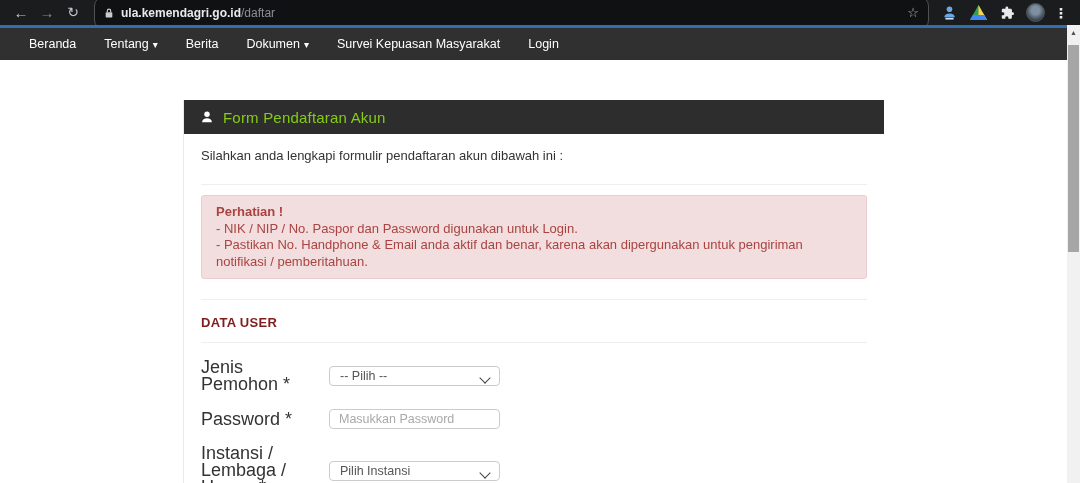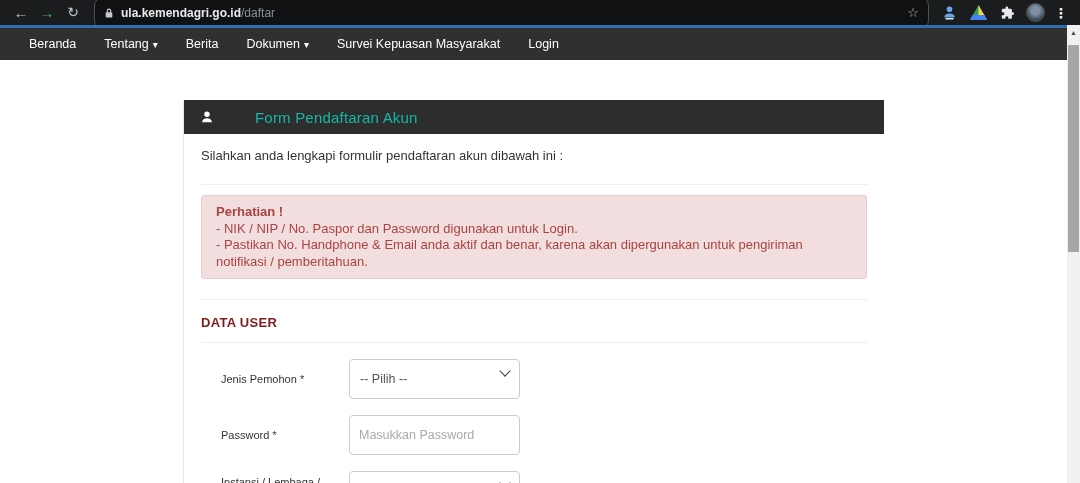--- a/index.html
+++ b/index.html
@@ -37,38 +37,38 @@
   .nav-item .caret { font-size:10px; margin-left:4px; color:#fff; }
 
   
   .scrollbar { position:absolute; top:25px; right:0; width:13px; height:458px; background:#f1f1f1; }
   .sb-btn { height:15px; text-align:center; font-size:7px; line-height:15px; color:#505050; cursor:pointer; }
   .sb-thumb { position:absolute; top:20px; left:1px; width:11px; height:207px; background:#a6a6a6; cursor:pointer; }
 
   
   .panel { position:absolute; left:183px; top:100px; width:701px; background:#fff;
            border-left:1px solid #e9e9e9; }
-  .panel-header { height:34px; background:#2e2d2d; color:#14b8a6; display:flex; align-items:center;
-                  padding:4px 16px;gap:32px; }
+  .panel-header { height:34px; background:#2e2d2d; color:#84cc16; display:flex; align-items:center;
+                  padding:4px 16px; }
   .panel-header .user-ic { display:inline-flex; margin-right:9px; }
   .panel-title { font-size:15px; letter-spacing:.2px; }
   .panel-body { padding:14px 17px 30px; }
   .subtitle { font-size:13px; color:#333; line-height:16px; }
   .rule { border:none; border-top:1px solid #eee; margin-top:20px; }
   .rule.tight { margin-top:12px; }
 
   .alert { margin-top:10px; background:#f2dede; border:1px solid #ebccd1; border-radius:3px;
            color:#a94442; font-size:13px; line-height:16.5px; padding:8px 14px; }
   .alert .alert-title { font-weight:bold; }
 
   .section-title { margin-top:15px; font-size:13px; font-weight:bold; color:#7f1d1d; letter-spacing:.3px; }
 
   .form-row { margin-top:16px; display:flex; align-items:center; }
-  .form-label { width:128px; padding-right:8px; font-size:11px; color:#333; line-height:17px;margin-left:20px; }
-  .control { width:171px; height:40px; border:1px solid #ccc; border-radius:4px; background:#fff;
+  .form-label { width:128px; padding-right:8px; font-size:18px; color:#333; line-height:17px; }
+  .control { width:171px; height:20px; border:1px solid #ccc; border-radius:4px; background:#fff;
              font-size:12.5px; color:#555; }
   .select { position:relative; display:flex; align-items:center; padding:0 24px 0 10px; cursor:pointer; }
   .select::after { content:""; position:absolute; right:10px; top:7px; width:7px; height:7px;
                    border-right:1.6px solid #444; border-bottom:1.6px solid #444;
                    transform:rotate(45deg); }
   input.control { padding:0 9px; font-family:Liberation Sans, sans-serif; }
   input.control::placeholder { color:#a9a9a9; opacity:1; }
 </style>
 </head>
 <body>

